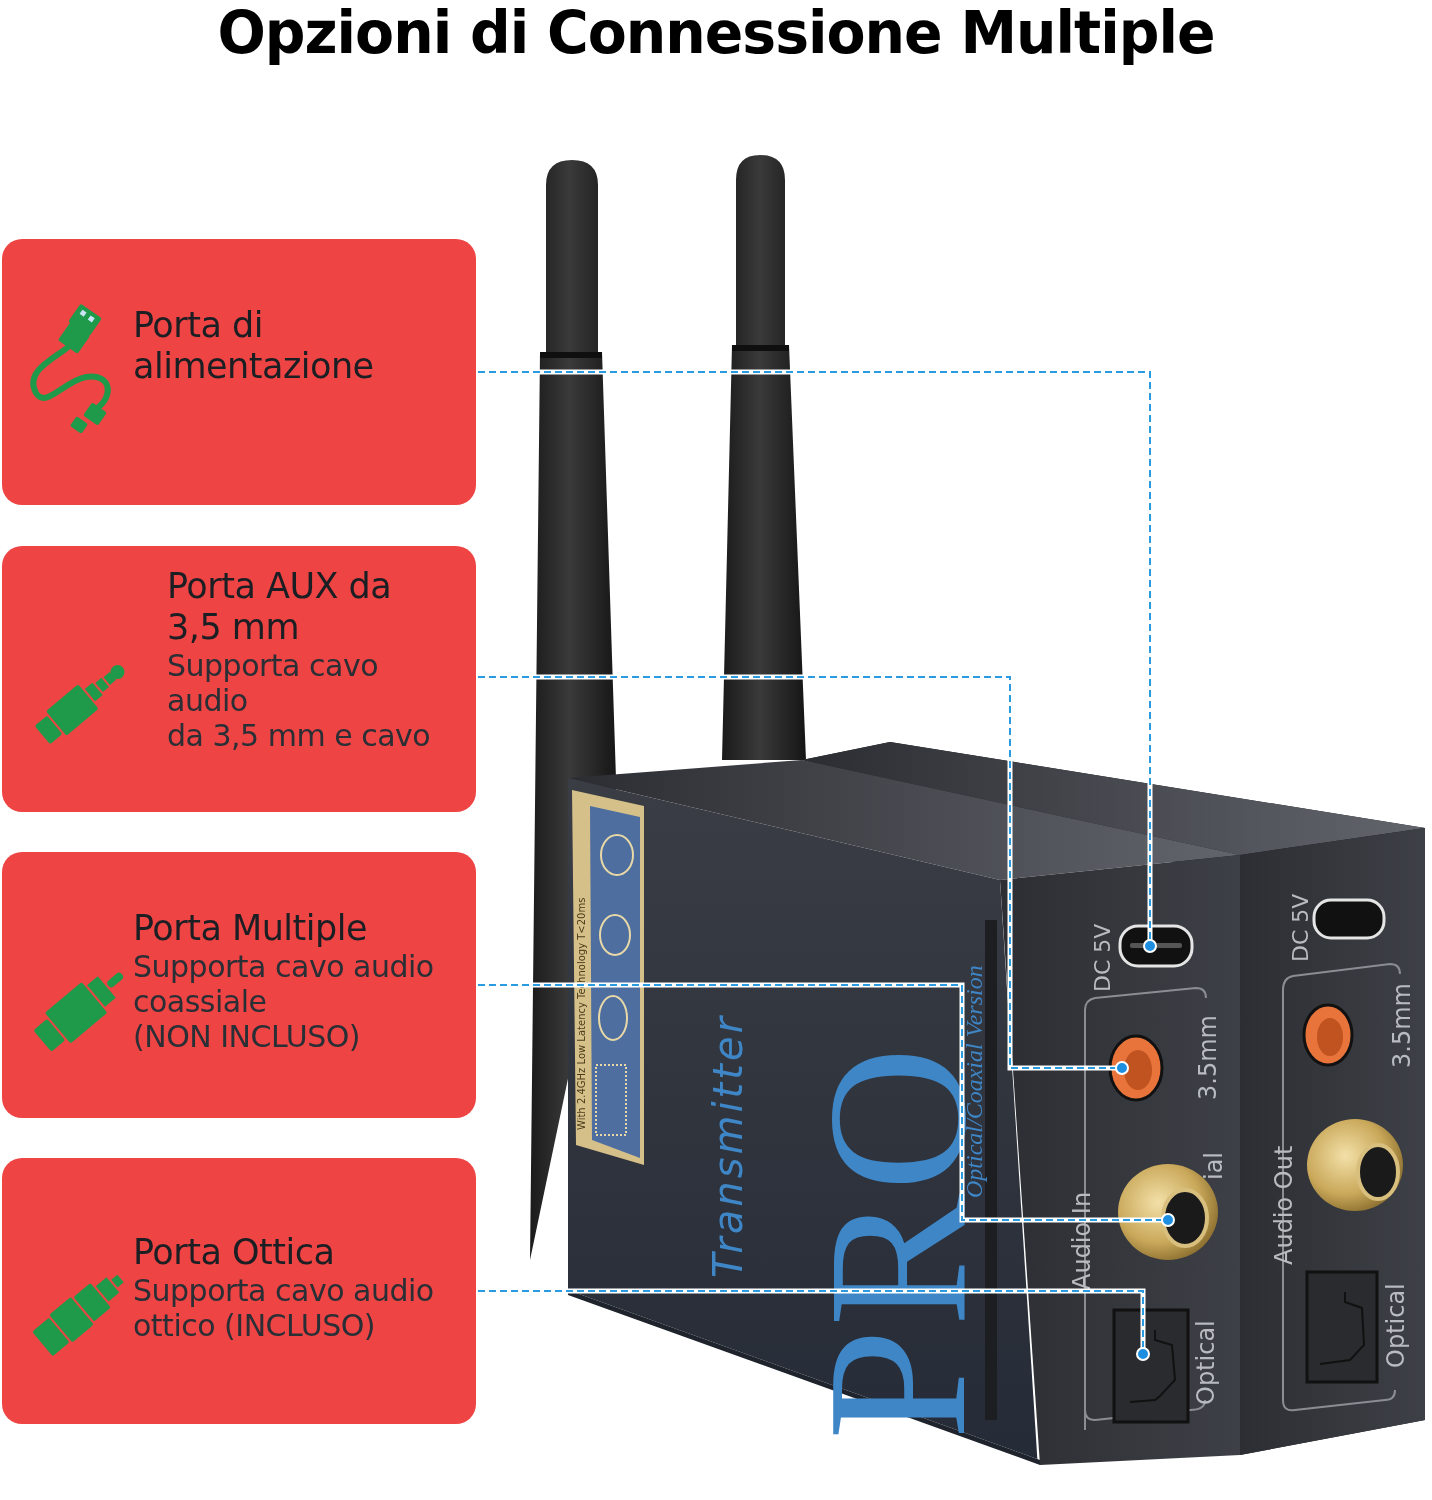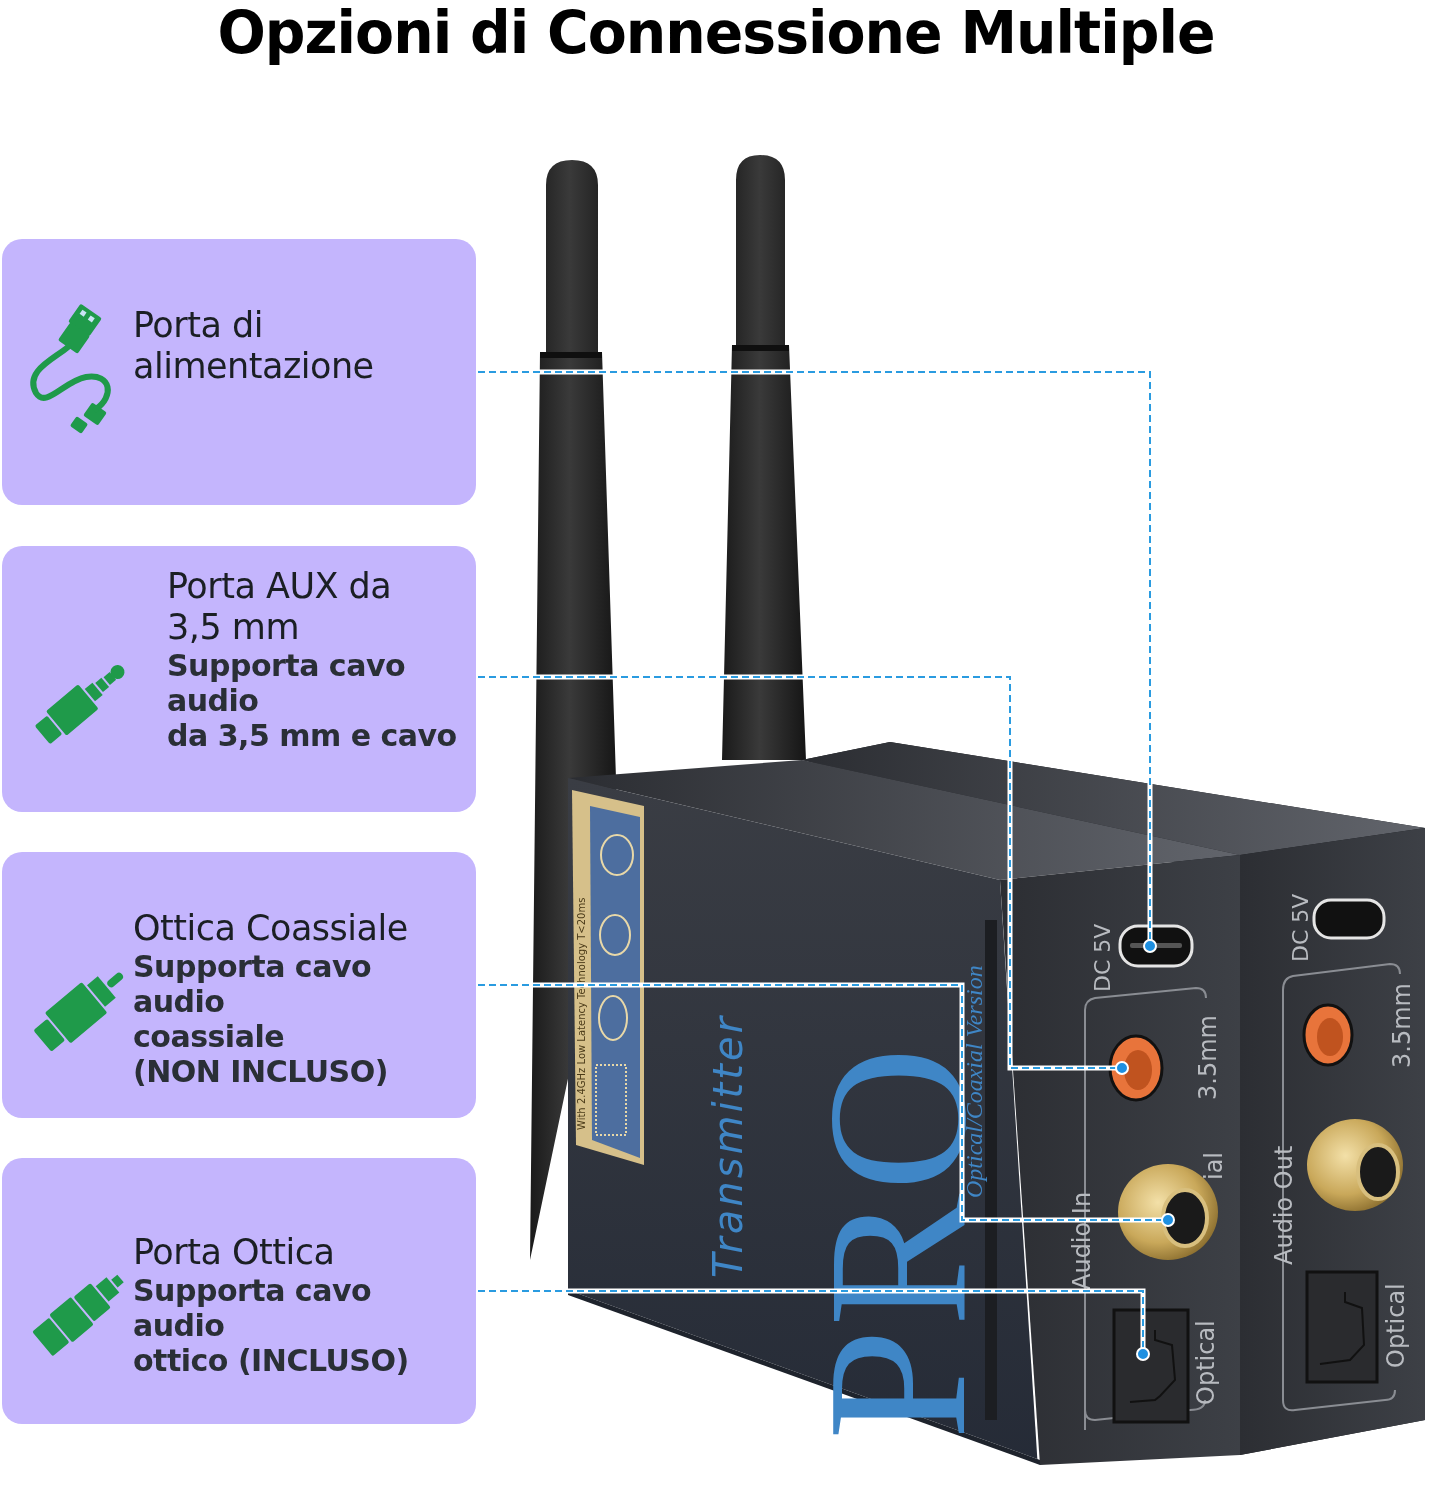--- a/index.html
+++ b/index.html
@@ -8,26 +8,26 @@
 
     .title {
       position: absolute; left: 0; top: 0; width: 1432px; height: 70px;
       text-align: center; font-family: "DejaVu Sans", sans-serif;
       font-weight: bold; font-size: 58px; letter-spacing: -1px; line-height: 66px; color: #000;
       transform: scaleX(0.98);
     }
 
     .card {
       position: absolute; left: 2px; width: 474px; height: 266px;
-      background: #c4b5fd; border-radius: 20px;
+      background: #ef4444; border-radius: 20px;
     }
     .card .icon { position: absolute; left: 22px; width: 110px; height: 140px; }
     .card .text { position: absolute; left: 131px; right: 10px; }
     .card .head { font-size: 35px; line-height: 41px; color: #1b1f24; font-family: "DejaVu Sans", sans-serif; letter-spacing: -0.5px; }
-    .card .sub { font-size: 30px; line-height: 35px; color: #2a2f36; font-weight: 700; letter-spacing: -0.5px; font-family: "DejaVu Sans", sans-serif; }
+    .card .sub { font-size: 30px; line-height: 35px; color: #2a2f36; font-weight: 400; letter-spacing: -0.5px; font-family: "DejaVu Sans", sans-serif; }
 
     .device-layer { position: absolute; left: 0; top: 0; width: 1432px; height: 1500px; pointer-events: none; }
     .device-layer svg { position: absolute; left: 0; top: 0; }
 
     .leader { position: absolute; left: 0; top: 0; }
 
     .vtext { position: absolute; transform-origin: left top; white-space: nowrap; }
   </style>
 </head>
 <body>
@@ -180,21 +180,21 @@
 <div class="card" style="top:852px;">
   <svg class="icon" style="top:85px; left:26px;" viewBox="0 0 110 100">
     <g transform="rotate(-40 55 50)" fill="#1f9a4a">
       <rect x="2" y="36" width="18" height="28" rx="2"></rect>
       <rect x="22" y="30" width="48" height="40" rx="2"></rect>
       <rect x="72" y="36" width="14" height="28"></rect>
       <rect x="88" y="46" width="18" height="8" rx="4"></rect>
     </g>
   </svg>
   <div class="text" style="top:56px;">
-    <div class="head">Ottica Coassiale</div>
+    <div class="head">Porta Multiple</div>
     <div class="sub">Supporta cavo audio</div>
     <div class="sub">coassiale</div>
     <div class="sub">(NON INCLUSO)</div>
   </div>
 </div>
 
 <div class="card" style="top:1158px;padding-left:31px;">
   <svg class="icon" style="top:82px; left:26px;" viewBox="0 0 110 100">
     <g transform="rotate(-40 55 50)" fill="#1f9a4a">
       <rect x="2" y="34" width="22" height="32" rx="2"></rect>

